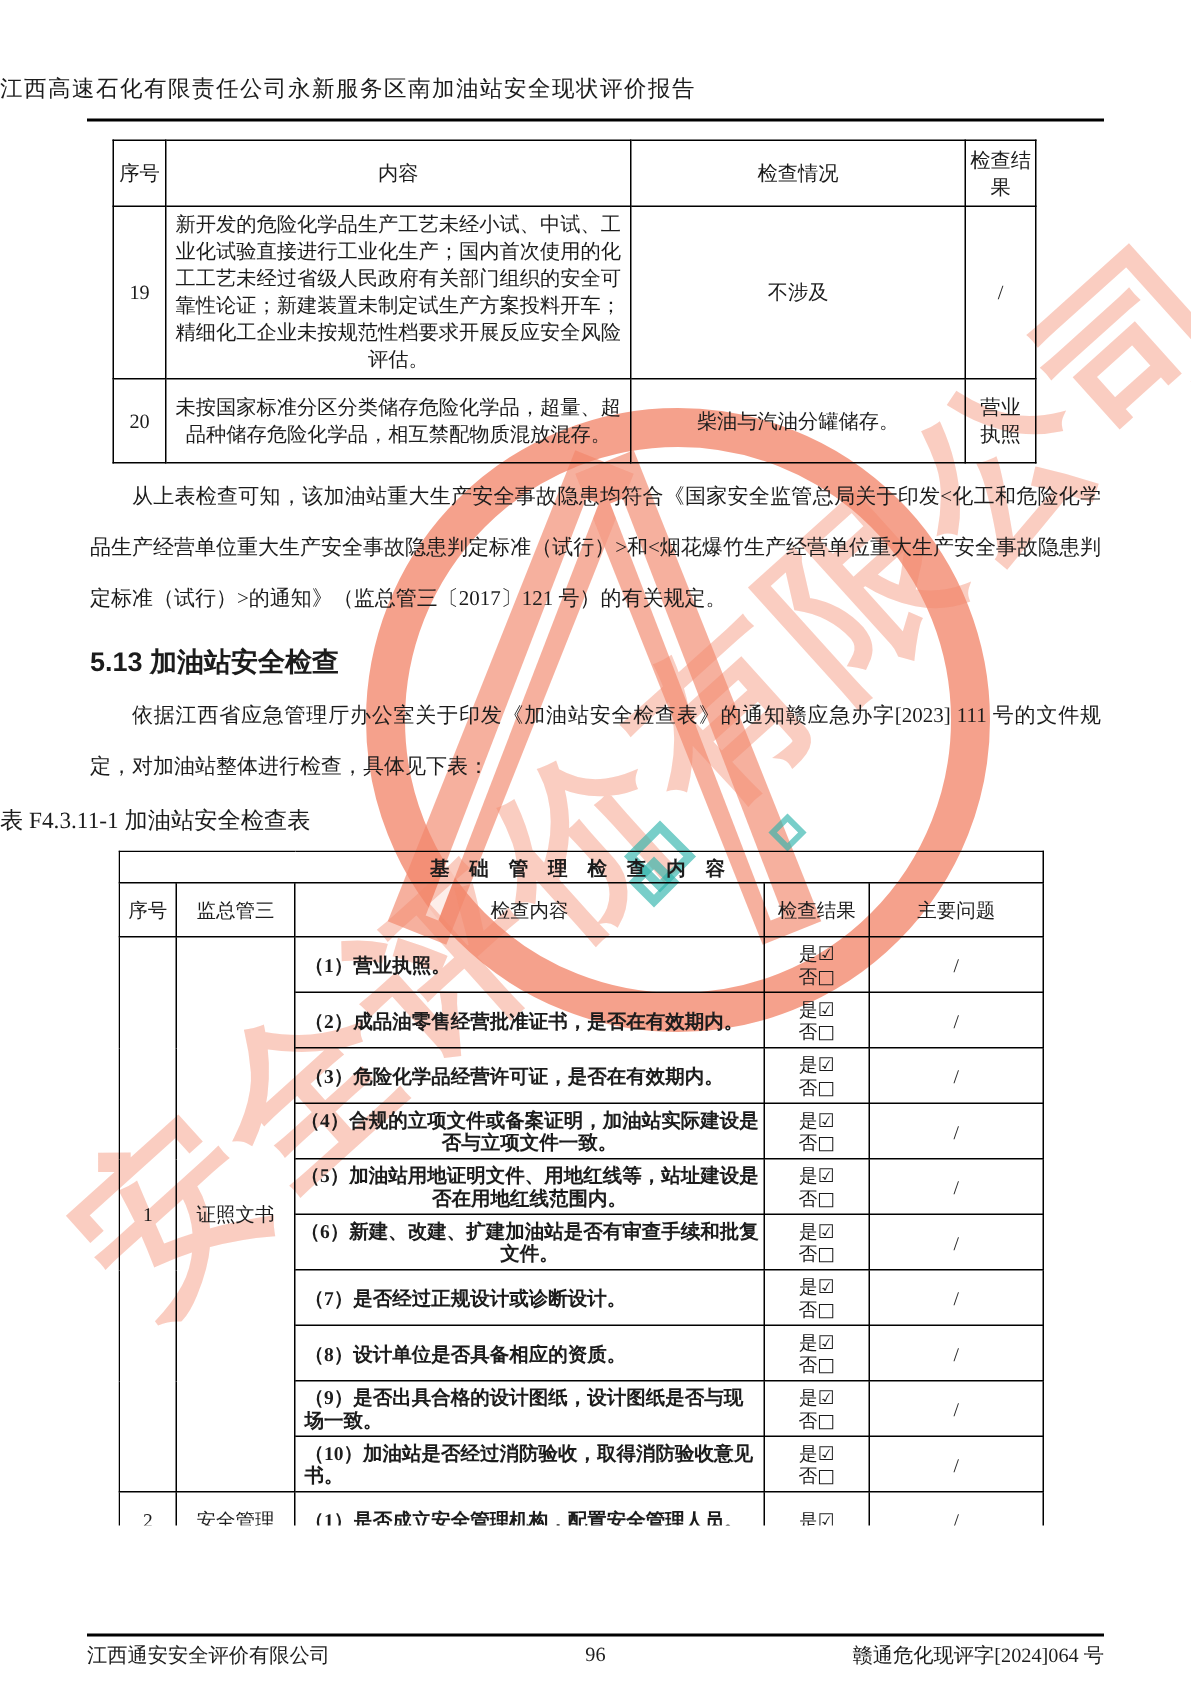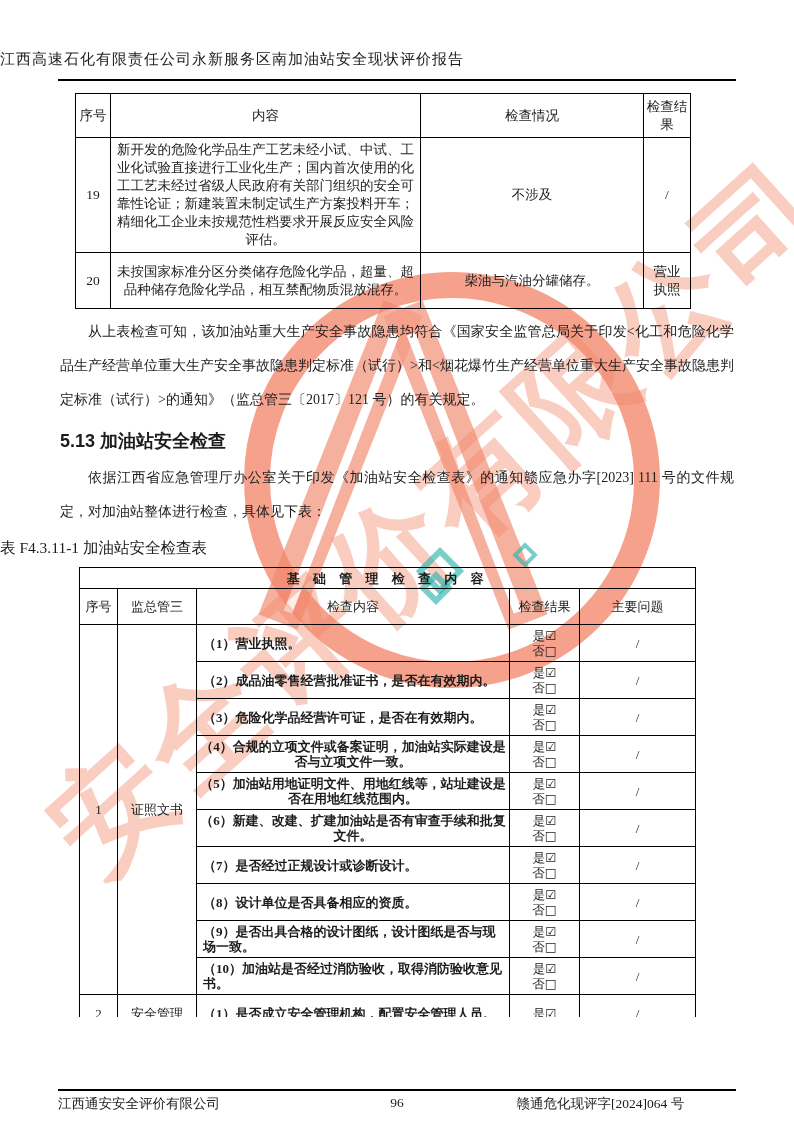--- a/index.html
+++ b/index.html
@@ -56,21 +56,21 @@
   .t2 td.cc { text-align:left; padding-left:6px;font-weight:bold; }
   .t2 td.cc.ctr { text-align:center; padding-left:3px; }
   .chk { font-family:"DejaVu Sans",sans-serif; font-size:12.5px; line-height:15px; }
 
   
   .footer { position:absolute; left:58px; right:58px; top:1044px;
     border-top:2px solid #000; padding-top:4px; display:flex;
     font-size:13.5px; z-index:2; background:transparent;margin-top:45px; }
   .footer .fl { width:40%; text-align:left; }
   .footer .fc { width:20%; text-align:center; }
-  .footer .fr { width:40%; text-align:center; }
+  .footer .fr { width:40%; text-align:right; }
 </style>
 </head>
 <body>
 
 <div class="page">
 
   <div class="wm">
     <div class="wm-ring"></div>
     <svg class="wm-logo" width="310" height="330" viewBox="0 0 310 330">
       <path d="M155 8 L30 322" stroke="rgba(242,135,107,0.8)" stroke-width="42" fill="none"></path>

